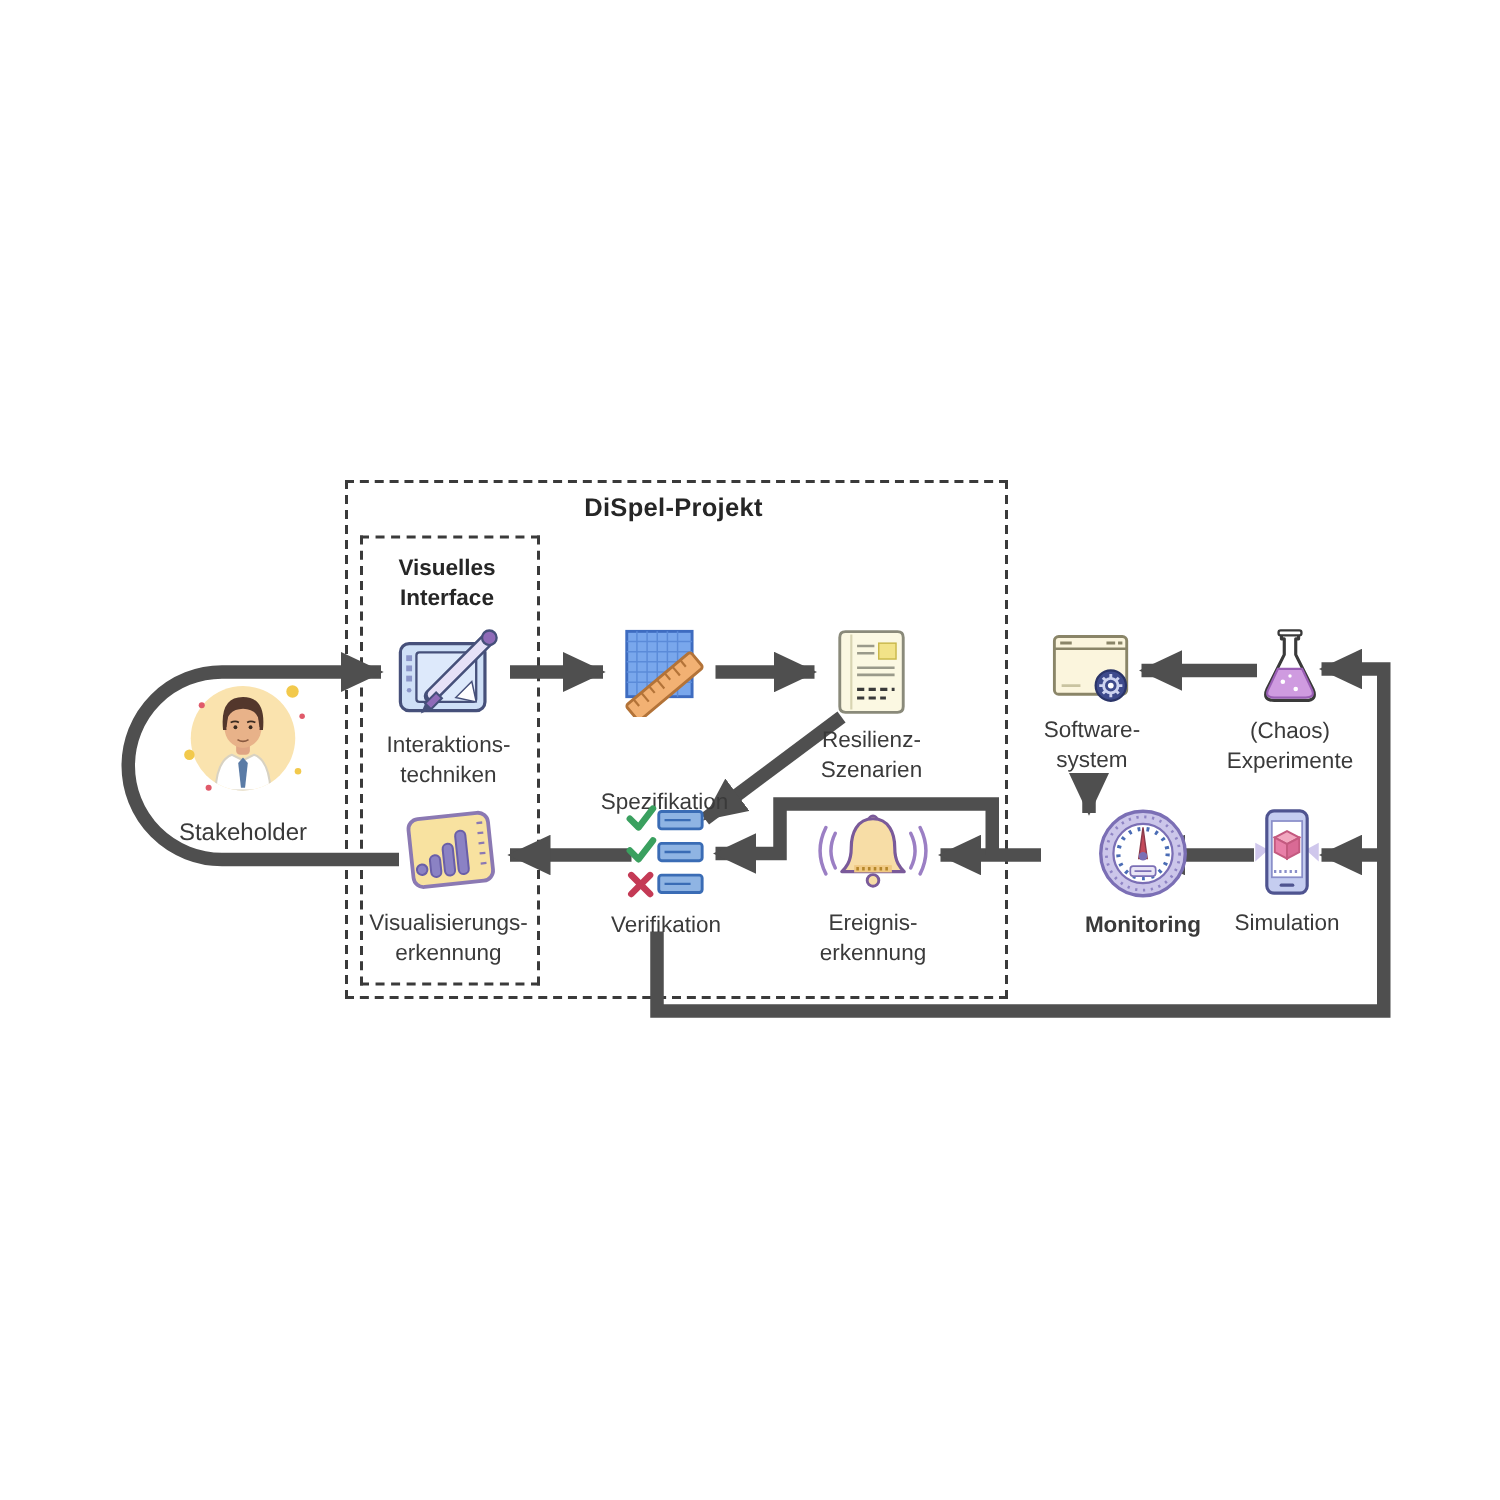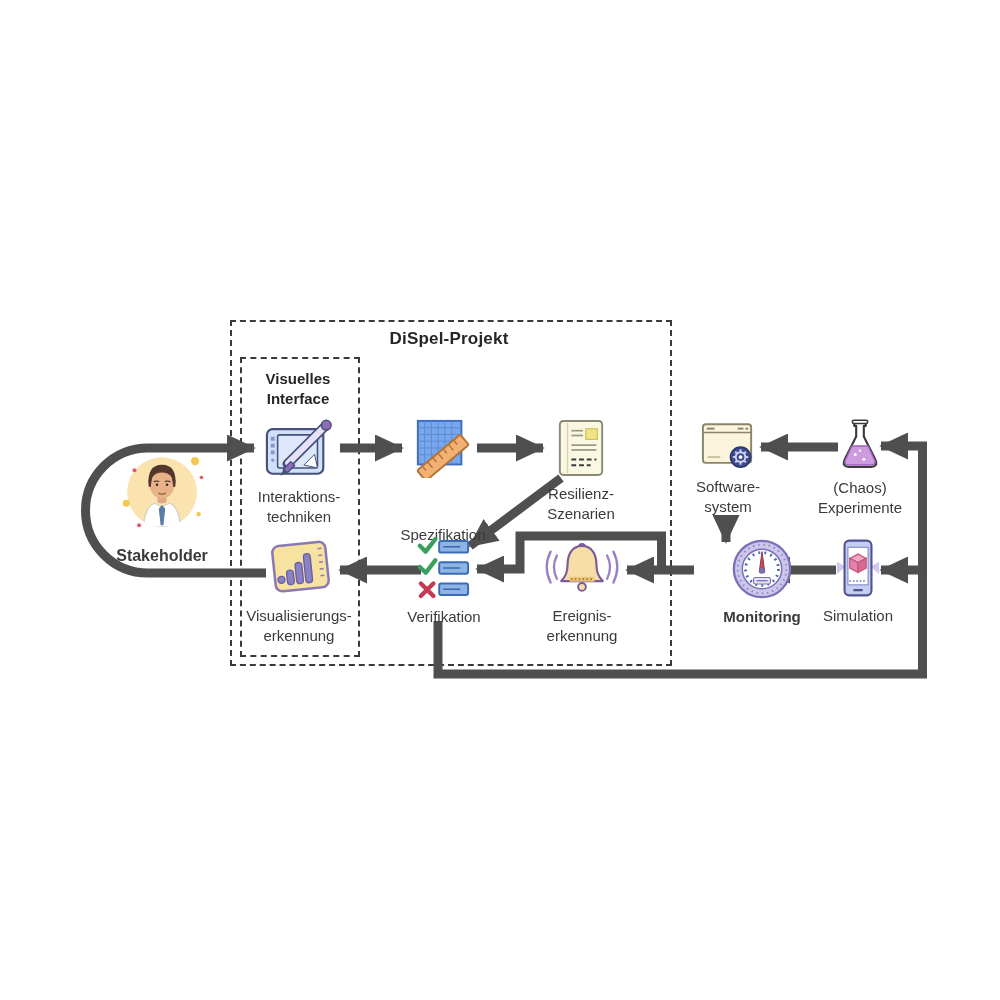--- a/index.html
+++ b/index.html
@@ -92,21 +92,21 @@
         <path d="M53 34.5 Q55.5 33 59 34.5" stroke="#3a2a20" stroke-width="1.2" fill="none"></path>
         <path d="M46 47 Q50 49.5 54 47" stroke="#8a5a40" stroke-width="1.2" fill="none"></path>
       </g>
       <circle cx="86" cy="12" r="4.5" fill="#f2c94c"></circle>
       <circle cx="93" cy="30" r="2" fill="#e05a6a"></circle>
       <circle cx="20" cy="22" r="2.2" fill="#e05a6a"></circle>
       <circle cx="11" cy="58" r="3.8" fill="#f2c94c"></circle>
       <circle cx="25" cy="82" r="2.2" fill="#e05a6a"></circle>
       <circle cx="90" cy="70" r="2.4" fill="#f2c94c"></circle>
     </svg>
-    <div class="lbl" style="font-size:16px;font-weight:bold;">Stakeholder</div>
+    <div class="lbl" style="font-size:16px;">Stakeholder</div>
   </div>
 
   <div class="node" style="left:239px;top:417px;width:120px;justify-content:space-between;">
     <svg width="70" height="63" viewBox="0 0 72 64">
       <rect x="3" y="12" width="58" height="46" rx="6" fill="#cfe0f7" stroke="#46507a" stroke-width="2.2"></rect>
       <rect x="14" y="18" width="41" height="34" rx="2" fill="#dde9fb" stroke="#46507a" stroke-width="1.6"></rect>
       <rect x="7" y="20" width="4" height="4" fill="#8b95c9"></rect>
       <rect x="7" y="27" width="4" height="4" fill="#8b95c9"></rect>
       <rect x="7" y="34" width="4" height="4" fill="#8b95c9"></rect>
       <circle cx="9" cy="44" r="1.6" fill="#8b95c9"></circle>

